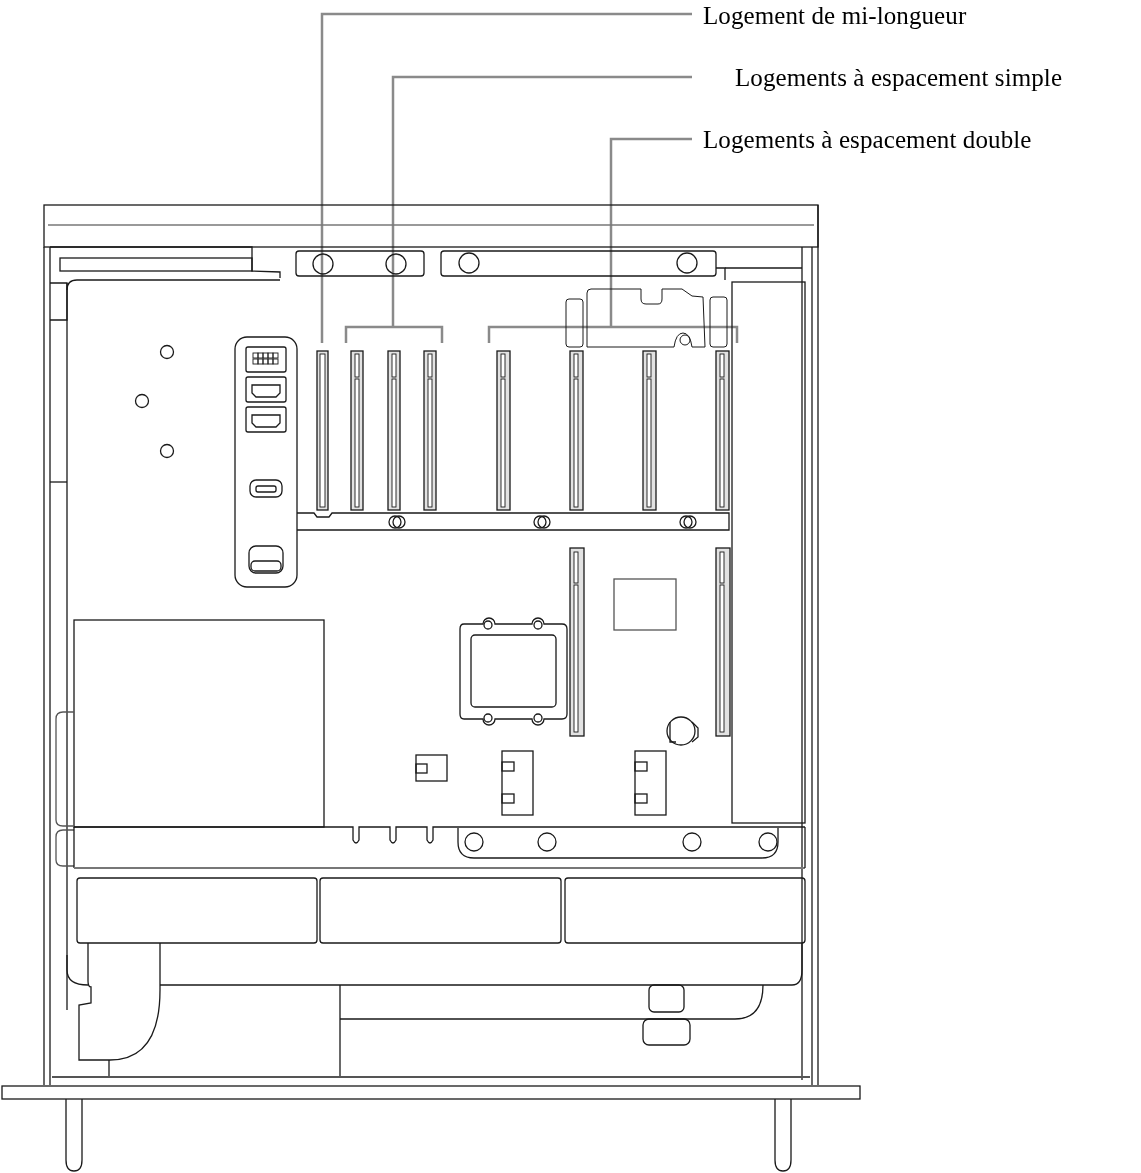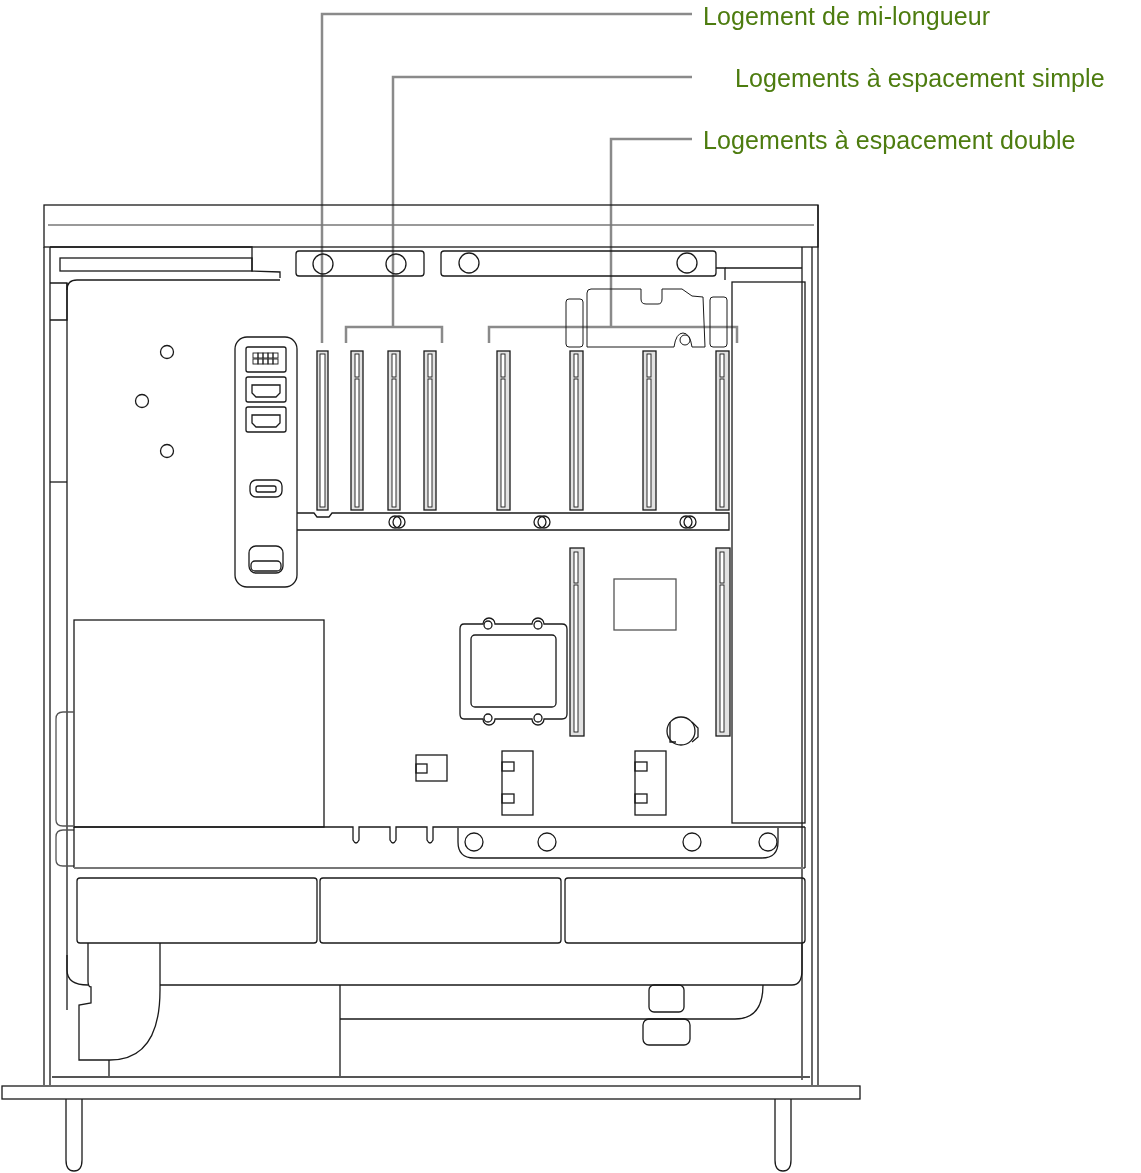--- a/index.html
+++ b/index.html
@@ -1,18 +1,18 @@
 <!DOCTYPE html>
 <html><head>
 <meta charset="utf-8">
 <style>
   html, body { margin: 0; padding: 0; background: #ffffff; }
   body { width: 1141px; height: 1173px; position: relative; overflow: hidden; font-family: "Liberation Sans", "DejaVu Sans", sans-serif; }
   svg { position: absolute; left: 0; top: 0; }
-  .callout-label { position: absolute; font-size: 25px; color: #4d7c0f; white-space: nowrap; line-height: 30px; letter-spacing: 0.1px; }
+  .callout-label { position: absolute; font-size: 25px; color: #000000; white-space: nowrap; line-height: 30px; letter-spacing: 0.1px; font-family: Liberation Serif, serif; }
 </style>
 </head>
 <body>
 
 <div class="callout-label" style="left:703px; top:1px;">Logement de mi-longueur</div>
 <div class="callout-label" style="left:703px; top:63px;margin-left:32px;">Logements à espacement simple</div>
 <div class="callout-label" style="left:703px; top:125px;text-align:right;">Logements à espacement double</div>
 
 <svg width="1141" height="1173" viewBox="0 0 1141 1173" fill="none" stroke="#1a1a1a" stroke-width="1.3">
 

